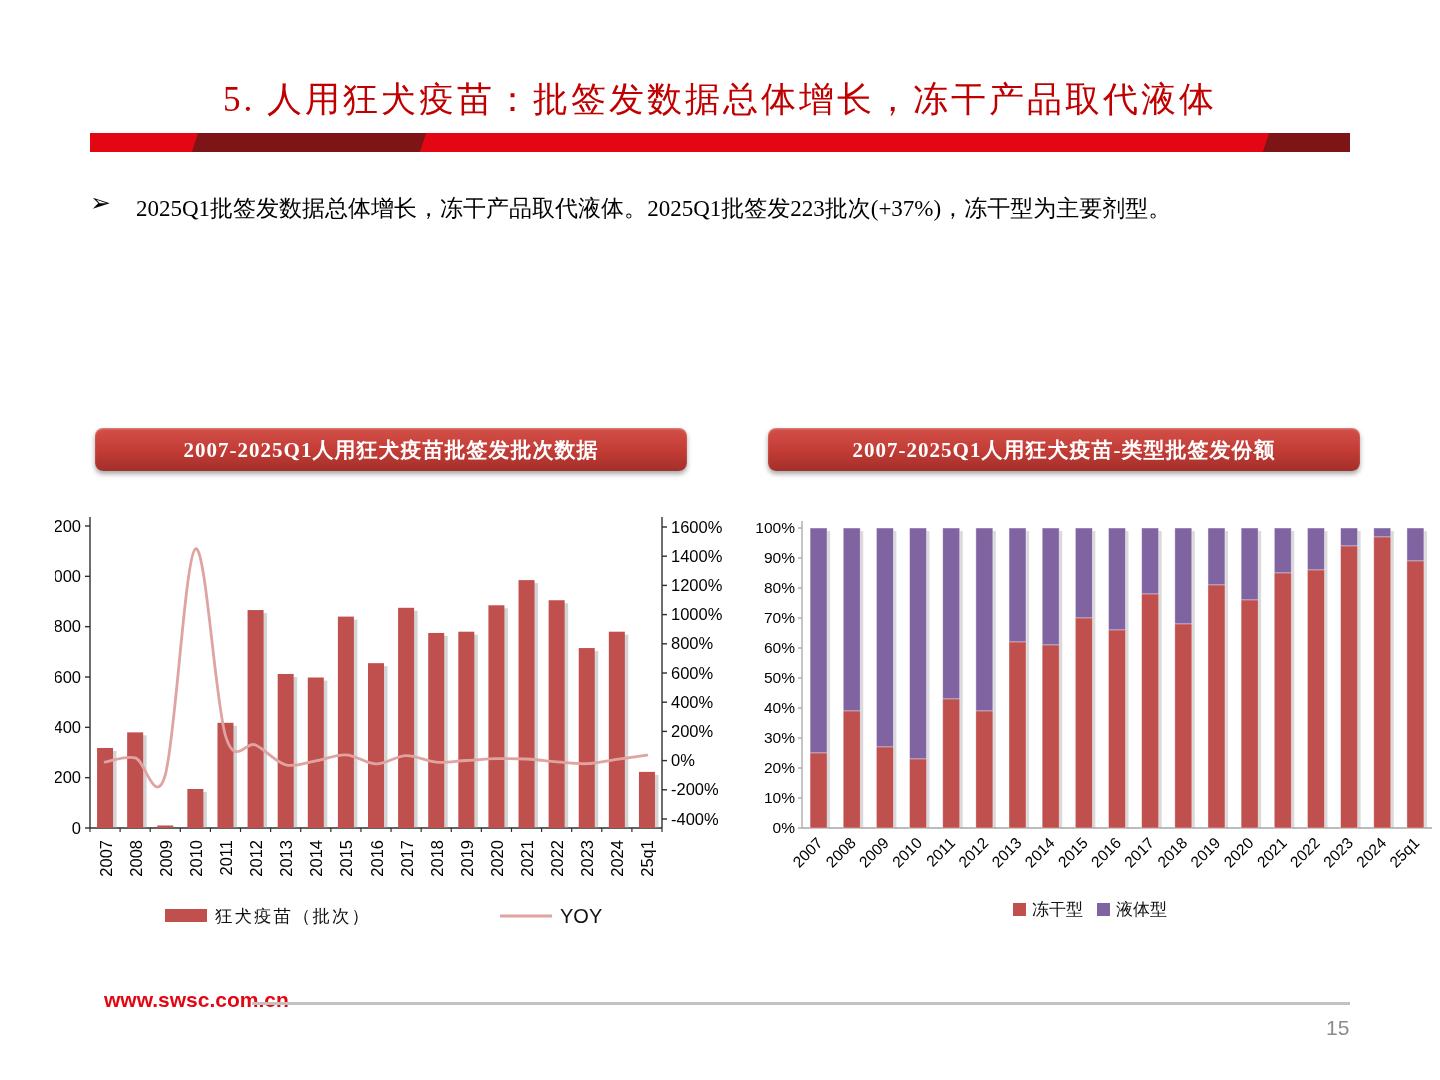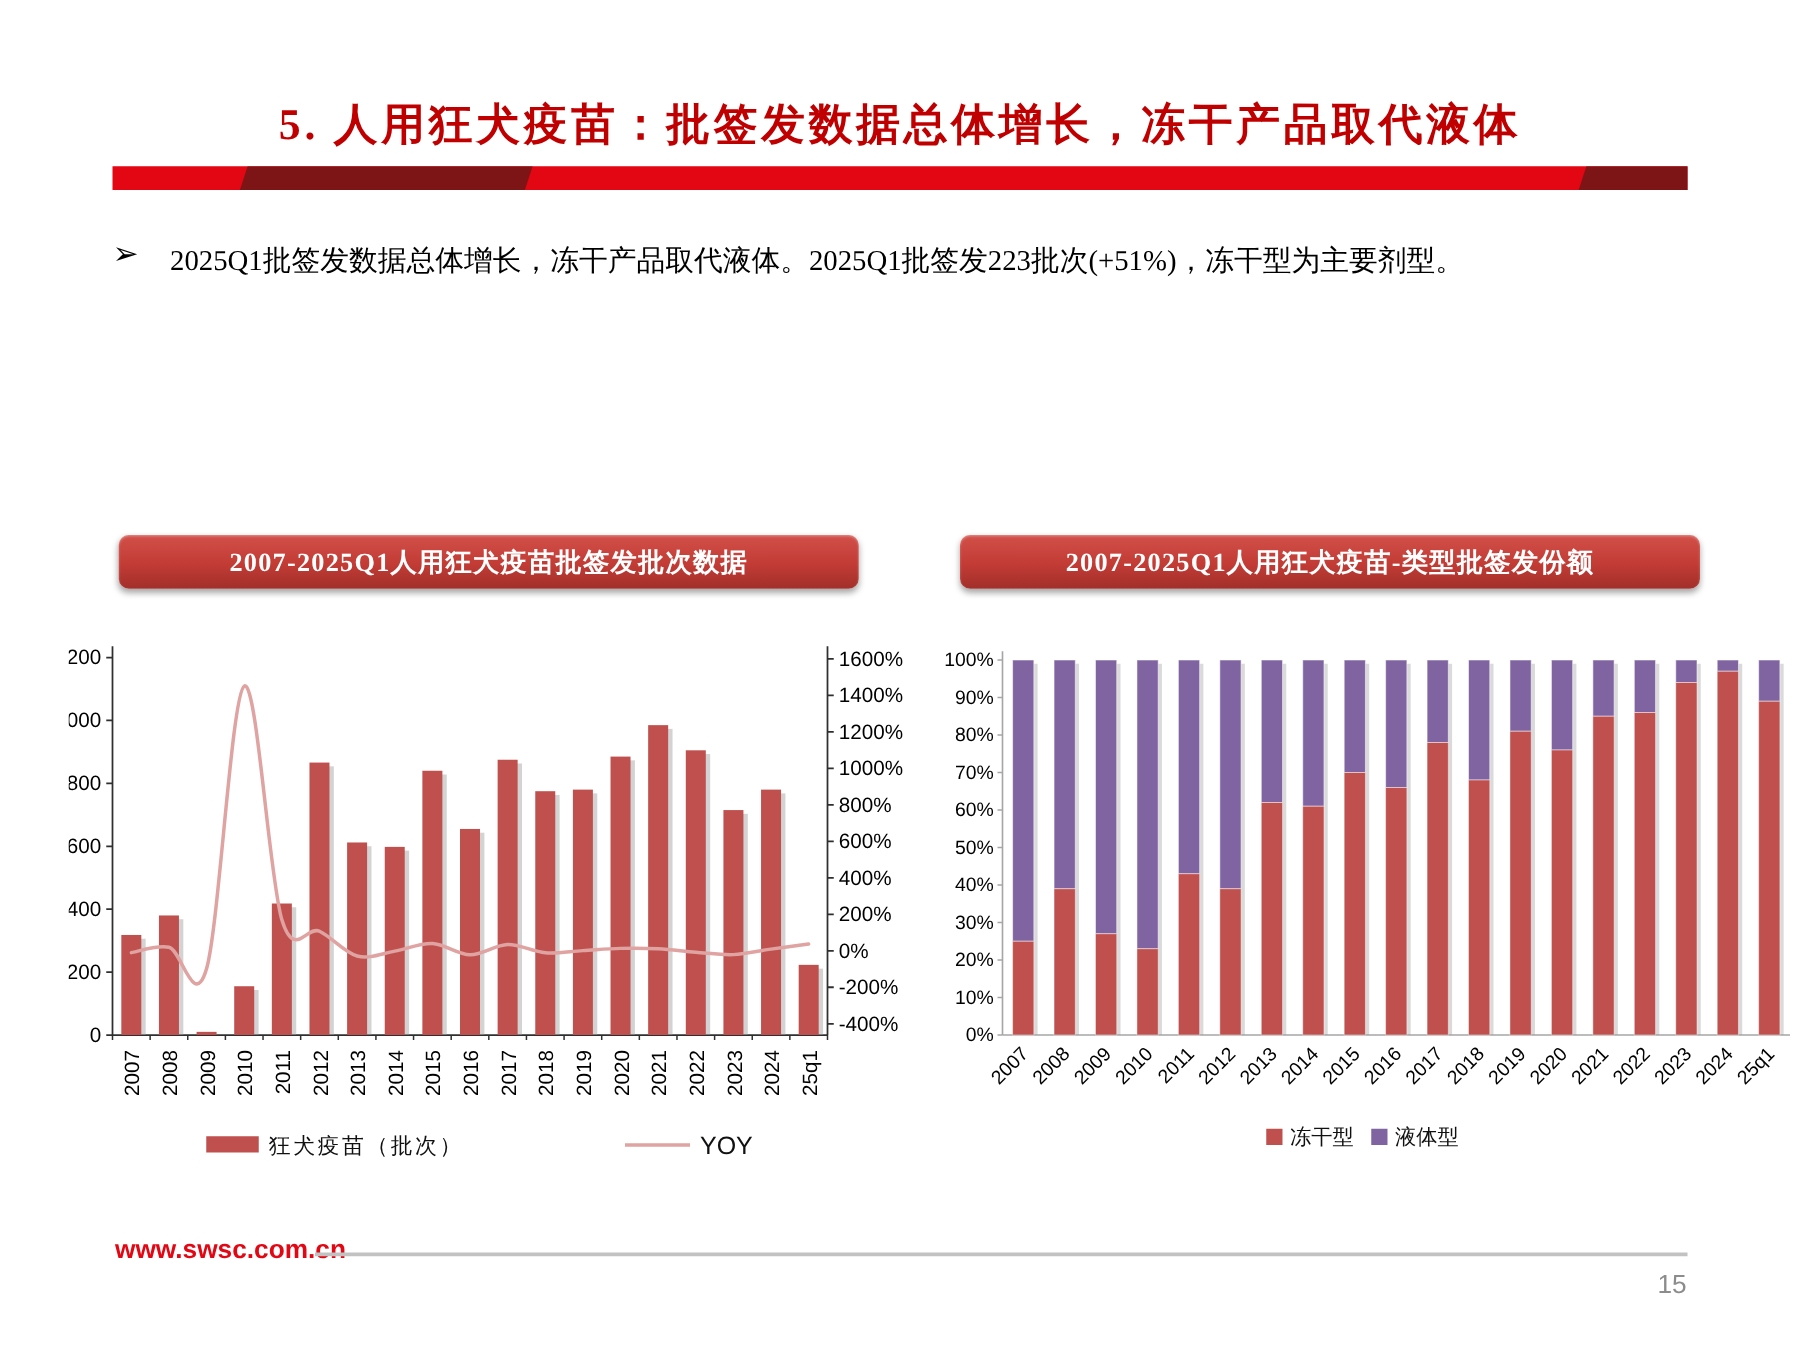--- a/index.html
+++ b/index.html
@@ -1,20 +1,20 @@
 <!DOCTYPE html>
 <html><head>
 <meta charset="utf-8">
 <style>
   html,body{margin:0;padding:0;background:#ffffff;}
   .slide{position:relative;width:1440px;height:1080px;background:#fff;overflow:hidden;
          font-family:"Liberation Serif","DejaVu Serif",serif;color:#000;}
 
   .slide-title{position:absolute;left:90px;top:76px;width:1260px;margin:0;text-align:center;
-               font-size:35px;font-weight:bold;letter-spacing:3px;color:#c00000;}
+               font-size:35px;font-weight:normal;letter-spacing:3px;color:#c00000;}
 
   .band{position:absolute;left:90px;top:133px;width:1260px;height:19px;background:#e30613;overflow:hidden;}
   .band-dark{position:absolute;top:0;height:19px;background:#7d1517;}
   .band-dark-left{left:105px;width:228px;transform:skewX(-18deg);}
   .band-dark-right{left:1176px;width:95px;transform:skewX(-18deg);}
 
   .bullet{position:absolute;left:90px;top:182px;width:1278px;}
   .bullet-marker{position:absolute;left:0;top:8px;font-size:25px;line-height:25px;
                  font-family:"DejaVu Sans",sans-serif;color:#000;}
   .bullet-text{margin:0 0 0 46px;font-size:23px;line-height:53px;text-align:justify;}
@@ -24,42 +24,42 @@
                background:linear-gradient(180deg,#d25049 0%,#c23b35 55%,#a22f2a 100%);
                box-shadow:0 3px 5px rgba(0,0,0,.35), inset 0 1px 2px rgba(255,255,255,.35);
                color:#fff;font-weight:bold;font-size:21px;letter-spacing:1px;
                display:flex;align-items:center;justify-content:center;}
   .chart-badge.left{left:95px;}
   .chart-badge.right{left:768px;}
 
   #chart-left{position:absolute;left:55px;top:505px;}
   #chart-right{position:absolute;left:745px;top:505px;}
 
-  .website{position:absolute;left:92px;top:988px;margin:0;
+  .website{position:absolute;left:104px;top:988px;margin:0;
            font-family:"Liberation Sans",sans-serif;font-weight:bold;font-size:21px;color:#e30613;}
   .footer-line{position:absolute;left:252px;top:1002px;width:1098px;height:3px;background:#c2c2c2;}
   .source{position:absolute;left:86px;top:1024px;margin:0;font-size:20px;color:#1f1f1f;}
   .page-number{position:absolute;left:1326px;top:1016px;margin:0;
                font-family:"Liberation Sans",sans-serif;font-size:21px;color:#8c8c8c;}
 </style>
 </head>
 <body>
 
 <div class="slide">
 
   <h1 class="slide-title">5. 人用狂犬疫苗：批签发数据总体增长，冻干产品取代液体</h1>
 
   <div class="band">
     <div class="band-dark band-dark-left"></div>
     <div class="band-dark band-dark-right"></div>
   </div>
 
   <div class="bullet">
     <span class="bullet-marker">➢</span>
-    <p class="bullet-text"><b>2025Q1批签发数据总体增长，冻干产品取代液体。</b><span>2025Q1批签发223批次(+51%)，冻干型为主要剂型。</span></p>
+    <p class="bullet-text"><b>2025Q1批签发数据总体增长，冻干产品取代液体。</b><span>2025Q1批签发223批次(+37%)，冻干型为主要剂型。</span></p>
   </div>
 
   <div class="chart-badge left">
     <span>2007-2025Q1人用狂犬疫苗批签发批次数据</span>
   </div>
   <div class="chart-badge right">
     <span>2007-2025Q1人用狂犬疫苗-类型批签发份额</span>
   </div>
 
   <svg id="chart-left" width="700" height="445" viewBox="0 0 700 445">

